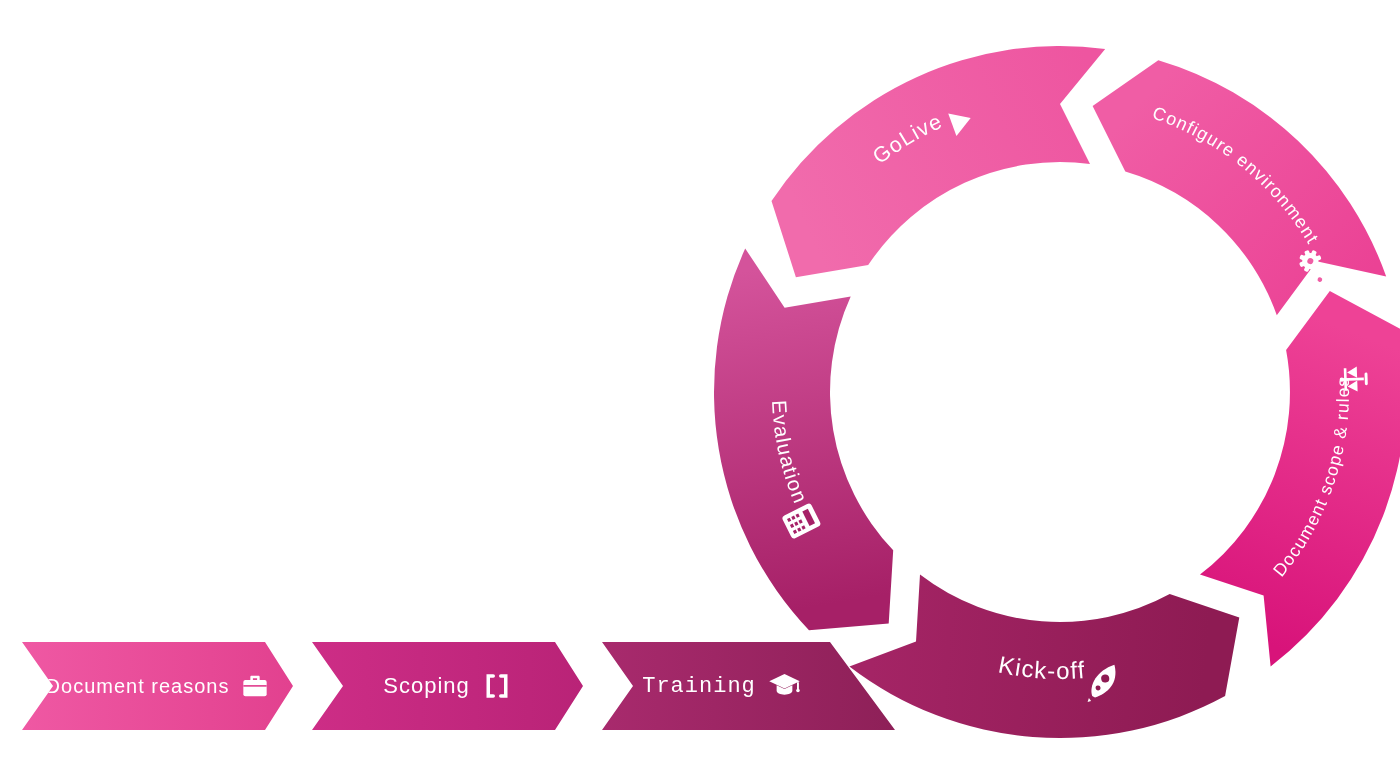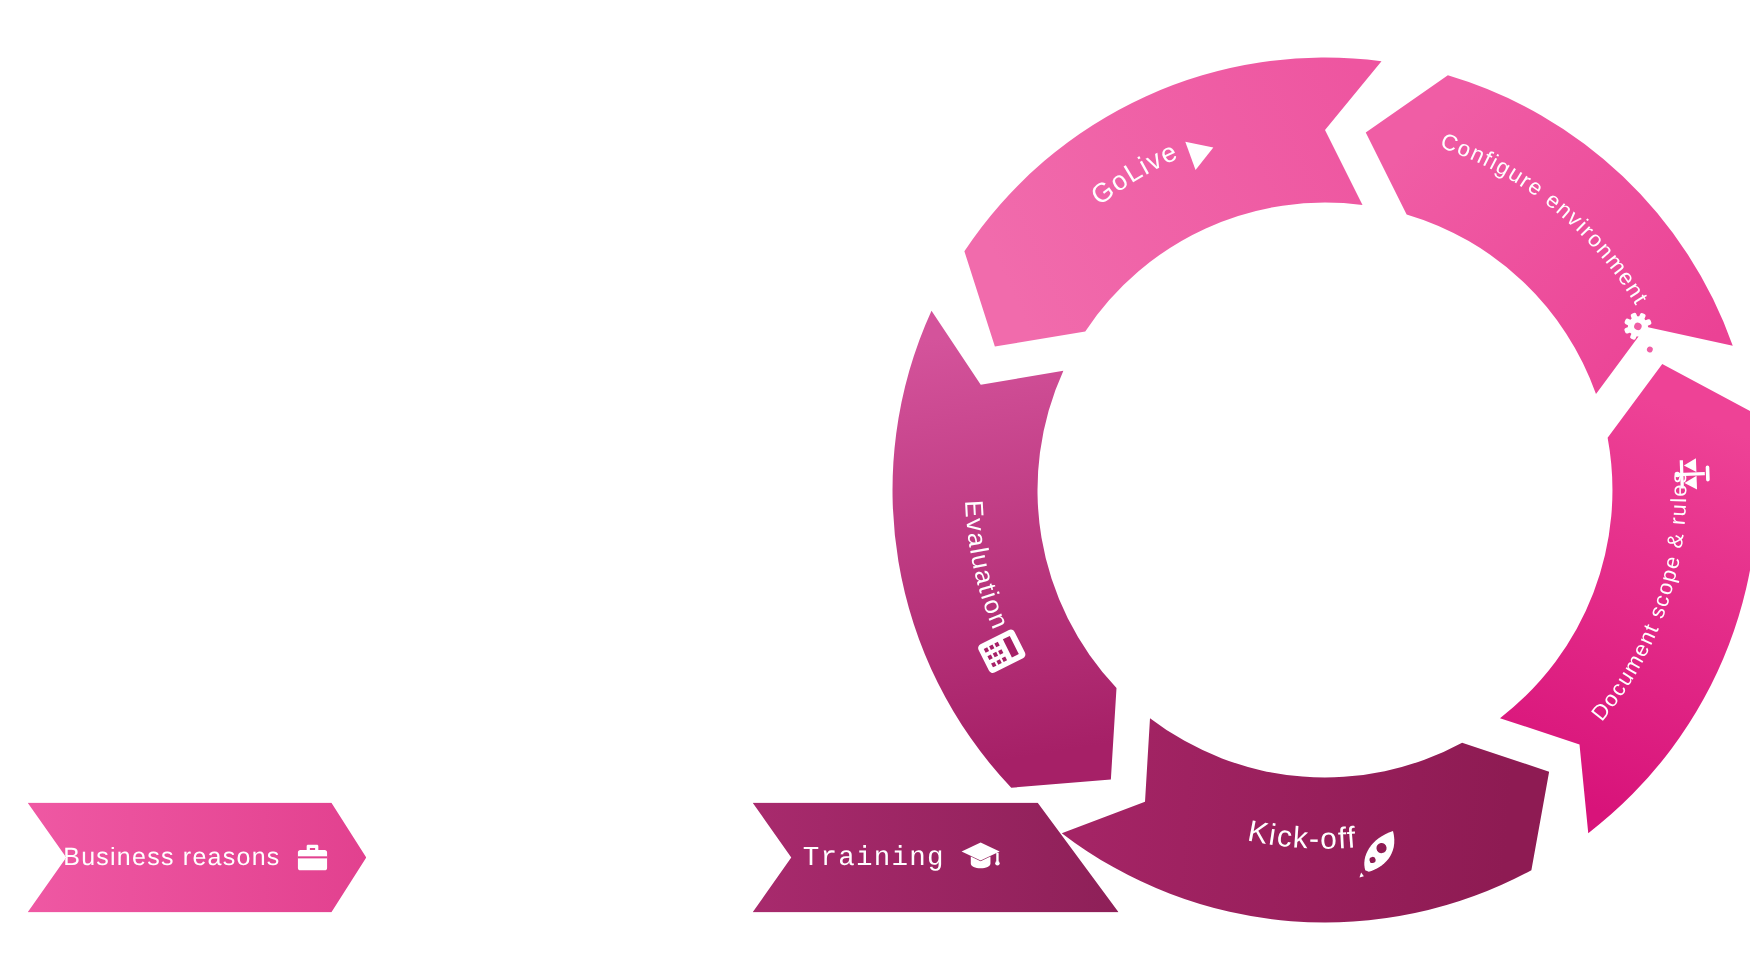--- a/index.html
+++ b/index.html
@@ -105,30 +105,39 @@
         <rect x="4.2" y="15" width="2.4" height="2.2" fill="#a62067"></rect>
         <rect x="8.9" y="15" width="2.4" height="2.2" fill="#a62067"></rect>
         <rect x="13.6" y="15" width="2.4" height="2.2" fill="#a62067"></rect>
         <rect x="4.2" y="18.4" width="2.4" height="2.2" fill="#a62067"></rect>
         <rect x="8.9" y="18.4" width="2.4" height="2.2" fill="#a62067"></rect>
         <rect x="13.6" y="18.4" width="2.4" height="2.2" fill="#a62067"></rect>
       </g>
     </svg>
 
   <div class="step step--business" style="background: linear-gradient(90deg, rgb(239, 88, 163), rgb(226, 65, 143));">
-    <span class="step-label">Business reasons</span>
+    <span class="step-label">Document reasons</span>
     <span class="step-icon">
         <svg width="28" height="28" viewBox="0 0 24 24" fill="#fff">
           <path d="M9 3.2h6c.6 0 1 .4 1 1v2.6h-2.2V5.4h-3.6v1.4H8V4.2c0-.6.4-1 1-1z"></path>
           <rect x="2" y="6.8" width="20" height="14" rx="1.8"></rect>
           <rect x="2" y="11.2" width="20" height="1.4" fill="#e2418f"></rect>
         </svg>
       </span>
   </div>
 
+  <div class="step step--scoping" style="background: linear-gradient(90deg, rgb(205, 45, 134), rgb(185, 35, 119));">
+    <span class="step-label">Scoping</span>
+    <span class="step-icon">
+        <svg width="30" height="30" viewBox="0 0 24 24" fill="#fff">
+          <path d="M9 4H5v16h4" fill="none" stroke="#fff" stroke-width="2.8" stroke-linecap="round"></path>
+          <path d="M15 4h4v16h-4" fill="none" stroke="#fff" stroke-width="2.8" stroke-linecap="round"></path>
+        </svg>
+      </span>
+  </div>
 
   <div class="step step--training" style="background: linear-gradient(90deg, rgb(168, 42, 109), rgb(142, 32, 88));">
     <span class="step-label">Training</span>
     <span class="step-icon">
         <svg width="33" height="28" viewBox="0 0 26 22" fill="#fff">
           <polygon points="13,1.5 25,7.2 13,12.9 1,7.2"></polygon>
           <path d="M6.8 10.4v4.4c0 1.7 2.8 3 6.2 3s6.2-1.3 6.2-3v-4.4l-6.2 3z"></path>
           <path d="M23.6 8v5.6" stroke="#fff" stroke-width="1.5" fill="none"></path>
           <circle cx="23.6" cy="14.6" r="1.4"></circle>
         </svg>

